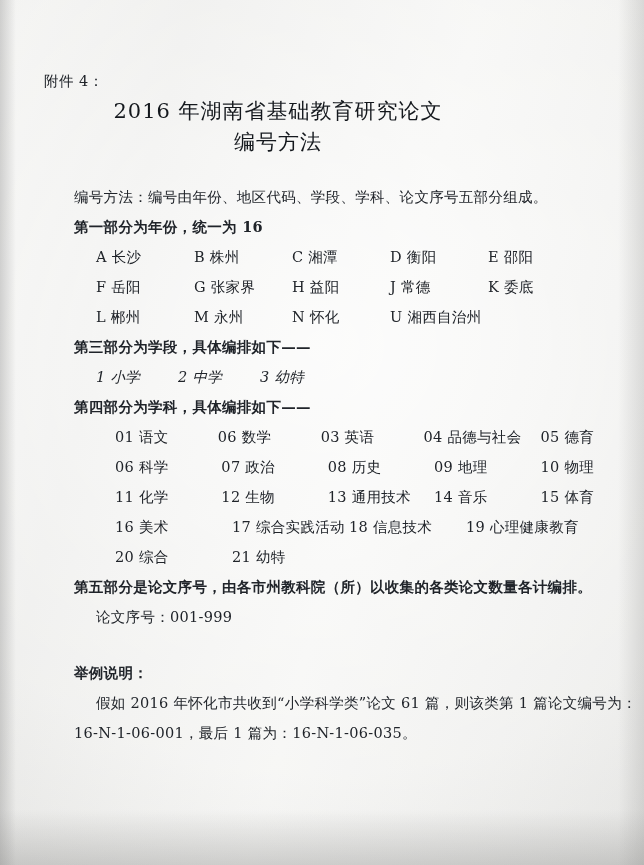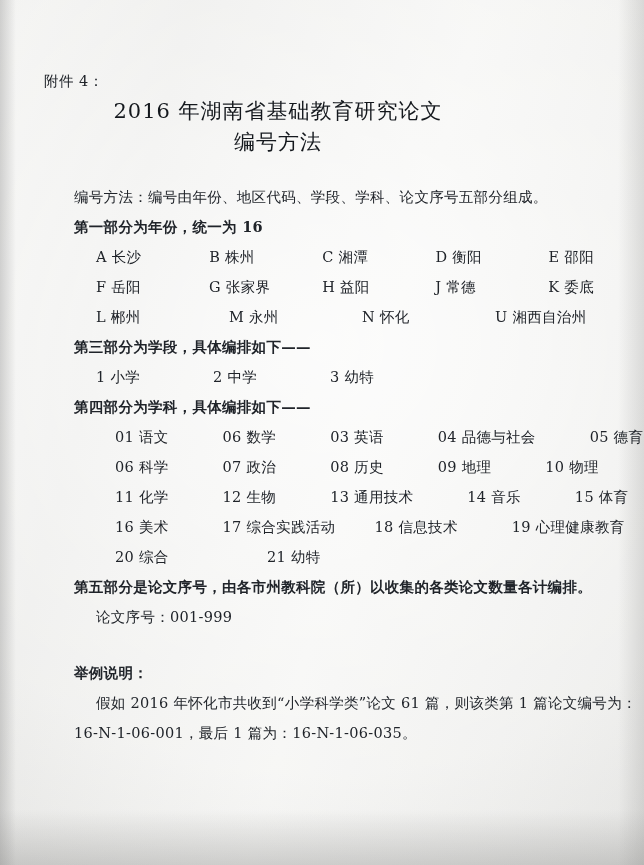--- a/index.html
+++ b/index.html
@@ -95,30 +95,29 @@
   }
   .para.bold { font-weight: bold; }
   .indent { padding-left: 22px; }
 
   
   .row {
     display: flex;
     padding-left: 22px;
     line-height: 30px;
     white-space: nowrap;
-    gap: 35px;
   }
   .cell { display: inline-block; }
 
   
   .region-row .cell { width: 98px; }
   .region-row .cell:last-child { width: auto; }
 
   
-  .stage-row .cell { width: 82px; }
+  .stage-row .cell { width: 82px; font-style: italic; }
   .stage-row .cell:last-child { width: auto; }
 
   
   .subject-row .cell { width: 98px; margin-left: 19px; }
   .subject-row .cell:last-child { width: auto; }
 
   .example-head {
     font-weight: bold;
     padding-left: 0;
   }

